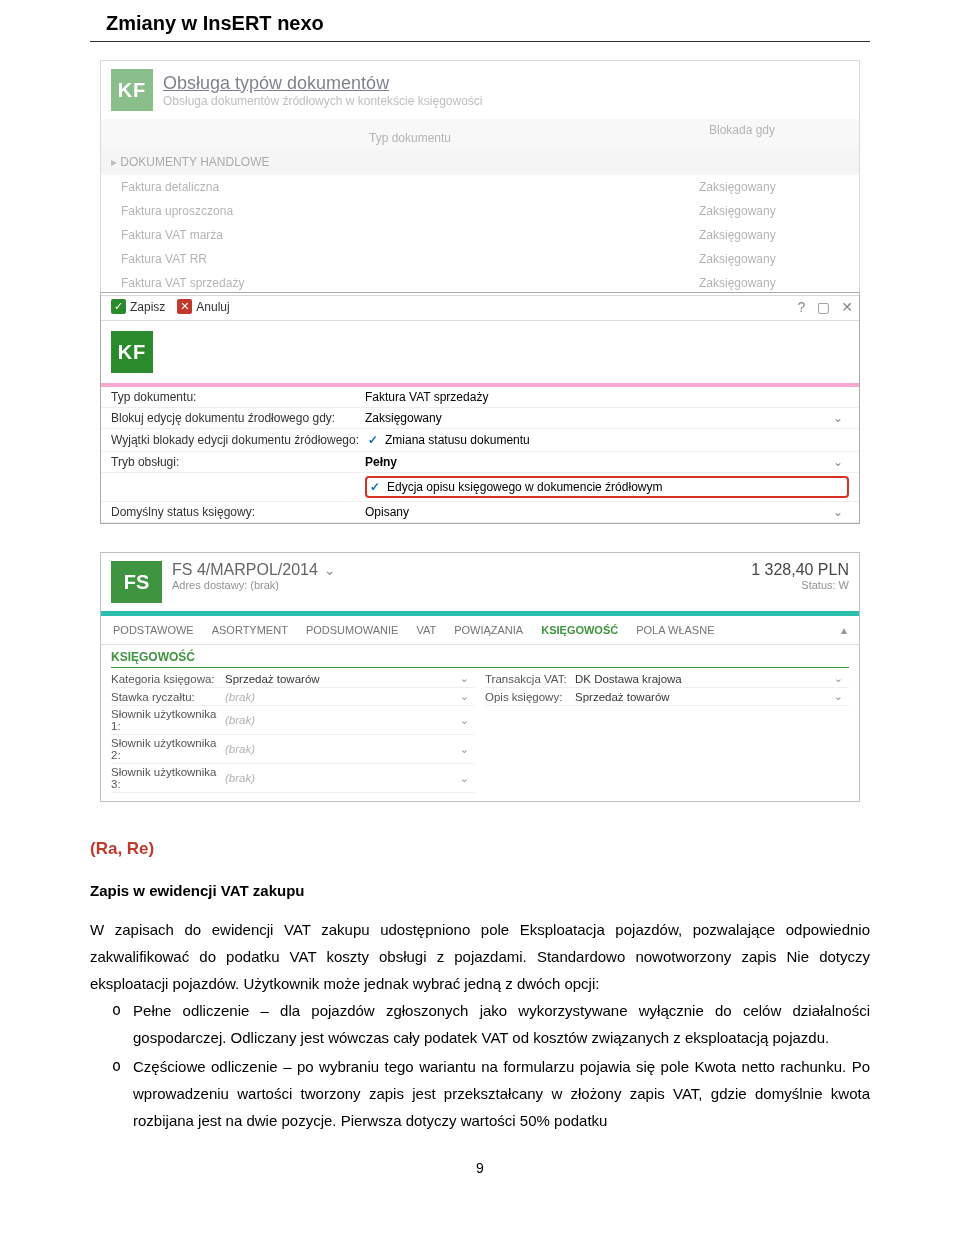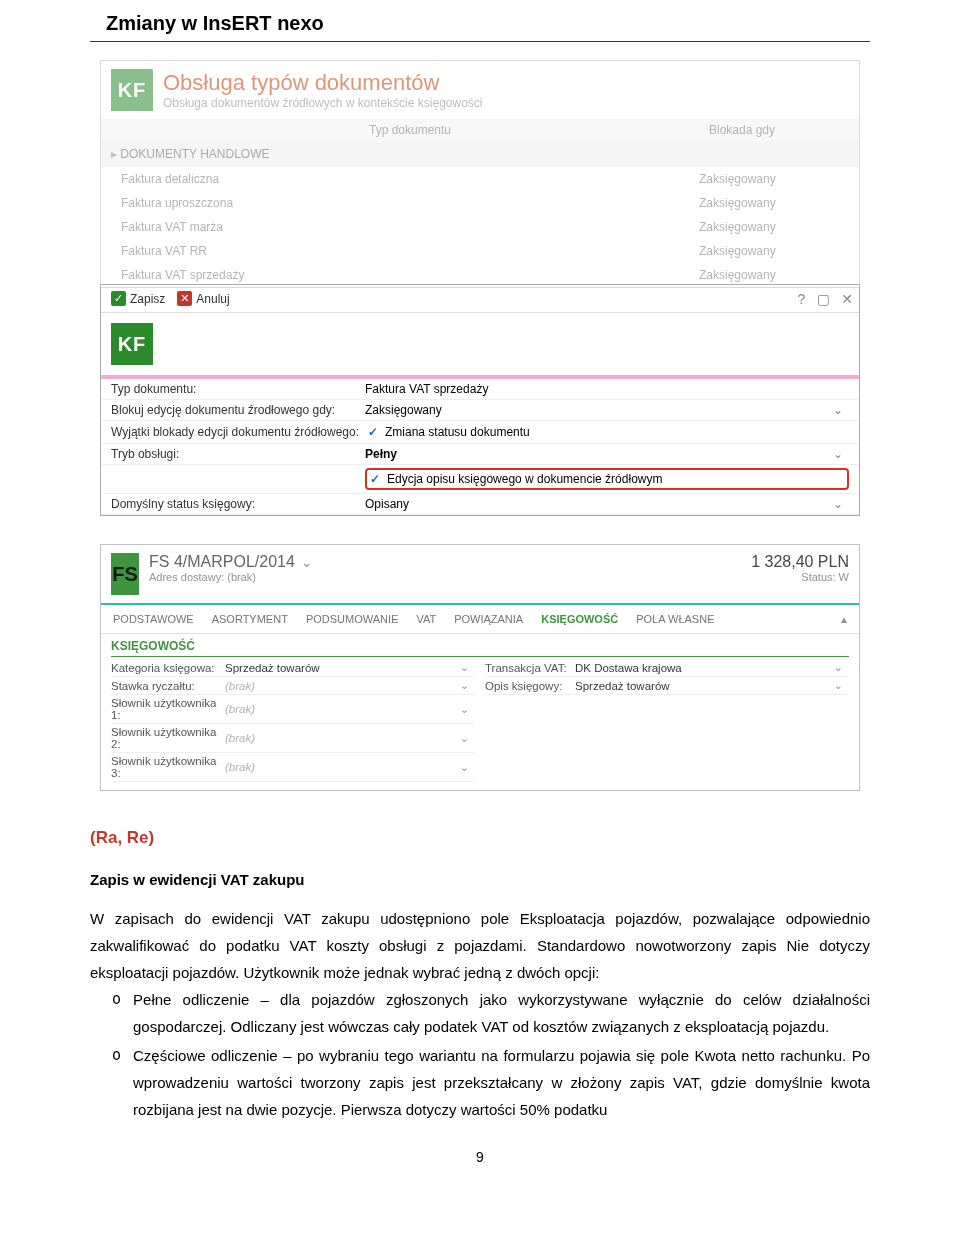--- a/index.html
+++ b/index.html
@@ -23,24 +23,24 @@
     border: 1px solid #bbb;
     opacity: 0.55;
     font-size: 12px;
   }
   .kf-head { display:flex; align-items:center; padding:8px 10px; gap:10px; }
   .kf-badge {
     width:42px; height:42px; background:#2b8a2b; color:#fff;
     display:flex; align-items:center; justify-content:center;
     font-size:20px; font-weight:bold; letter-spacing:1px;
   }
-  .kf-title { font-size:22px; color:#c2410c; }
+  .kf-title { font-size:18px; color:#0f172a;text-decoration:underline; }
   .kf-sub { font-size:12px; color:#888; }
   .list-hdr { display:flex; background:#f3f3f3; color:#777; font-size:12px; padding:4px 10px; }
-  .list-hdr .c1 { flex:1; text-align:center; }
+  .list-hdr .c1 { flex:1; text-align:center;margin-top:8px; }
   .list-hdr .c2 { width:140px; text-align:left; }
   .group-row { background:#eee; padding:6px 10px; color:#666; font-size:12px; }
   .group-row::before { content:"▸ "; color:#888; }
   .data-row { display:flex; padding:5px 20px; color:#777; font-size:12px; }
   .data-row .c1 { flex:1; }
   .data-row .c2 { width:140px; text-align:left; }
 
   
   .shot2 {
     margin: -4px 100px 0 100px;
@@ -75,31 +75,31 @@
   
   .shot3 {
     margin: 28px 100px 0 100px;
     border: 1px solid #bbb;
     opacity: 0.9;
     font-size: 12px;
     background:#fff;
   }
   .fs-head { display:flex; align-items:flex-start; padding:8px 10px; }
   .fs-badge {
-    width:28px; height:42px; background:#2b8a2b; color:#000000;
+    width:51px; height:42px; background:#2b8a2b; color:#ffffff;
     display:flex; align-items:center; justify-content:center;
     font-size:20px; font-weight:bold;
   }
   .fs-title { font-size:16px; color:#555; }
   .fs-title .dd { font-size:14px; color:#888; margin-left:2px; }
   .fs-sub { font-size:11px; color:#888; }
   .fs-amount { margin-left:auto; text-align:right; }
   .fs-amount .amt { font-size:16px; color:#333; }
   .fs-amount .st { font-size:11px; color:#888; }
-  .fs-tabs { display:flex; gap:14px; border-top:2px solid #14b8a6; border-bottom:1px solid #ddd; padding:4px 10px; font-size:11px; color:#666; align-items:center; }
+  .fs-tabs { display:flex; gap:14px; border-top:5px solid #14b8a6; border-bottom:1px solid #ddd; padding:4px 10px; font-size:11px; color:#666; align-items:center; }
   .fs-tabs .tab { cursor:pointer; padding:4px 2px; }
   .fs-tabs .tab.active { color:#2b8a2b; font-weight:bold; }
   .fs-tabs .scroll-up { margin-left:auto; color:#888; font-size:10px; }
   .fs-section {
     color:#2b8a2b; font-weight:bold; font-size:12px;
     padding:5px 10px 3px;
   }
   .fs-underline { border-bottom:1px solid #2b8a2b; margin:0 10px 2px; }
   .fs-grid { display:flex; padding:0 10px 8px; gap:10px; }
   .fs-col { flex:1; }

